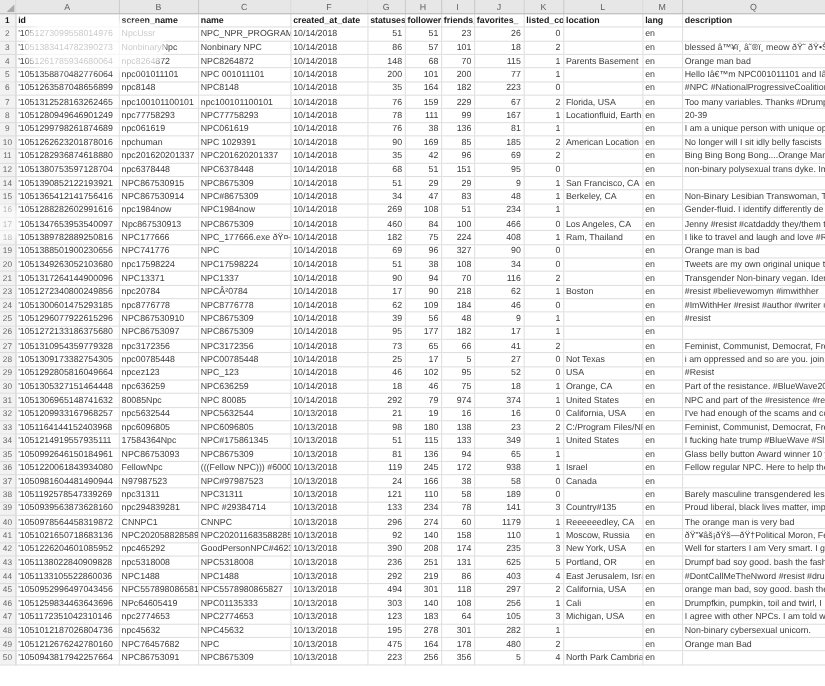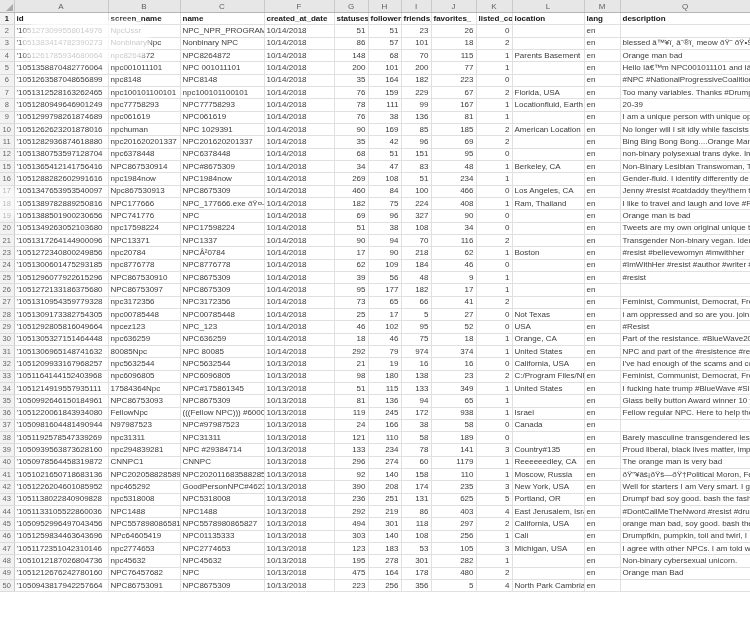--- a/index.html
+++ b/index.html
@@ -244,21 +244,21 @@
           <td>npchuman</td>
           <td>NPC 1029391</td>
           <td>10/14/2018</td>
           <td class="num">90</td>
           <td class="num">169</td>
           <td class="num">85</td>
           <td class="num">185</td>
           <td class="num">2</td>
           <td>American Location</td>
           <td>en</td>
-          <td>No longer will I sit idly while fascists</td>
+          <td>No longer will I sit idly belly fascists</td>
         </tr>
         <tr class="r">
           <td class="rn">11</td>
           <td>'1051282936874618880</td>
           <td>npc201620201337</td>
           <td>NPC201620201337</td>
           <td>10/14/2018</td>
           <td class="num">35</td>
           <td class="num">42</td>
           <td class="num">96</td>
@@ -275,20 +275,35 @@
           <td>NPC6378448</td>
           <td>10/14/2018</td>
           <td class="num">68</td>
           <td class="num">51</td>
           <td class="num">151</td>
           <td class="num">95</td>
           <td class="num">0</td>
           <td></td>
           <td>en</td>
           <td>non-binary polysexual trans dyke. Im</td>
+        </tr>
+        <tr class="r">
+          <td class="rn">14</td>
+          <td>'1051390852122193921</td>
+          <td>NPC867530915</td>
+          <td>NPC8675309</td>
+          <td>10/14/2018</td>
+          <td class="num">51</td>
+          <td class="num">29</td>
+          <td class="num">29</td>
+          <td class="num">9</td>
+          <td class="num">1</td>
+          <td>San Francisco, CA</td>
+          <td>en</td>
+          <td></td>
         </tr>
         <tr class="r">
           <td class="rn">15</td>
           <td>'1051365412141756416</td>
           <td>NPC867530914</td>
           <td>NPC#8675309</td>
           <td>10/14/2018</td>
           <td class="num">34</td>
           <td class="num">47</td>
           <td class="num">83</td>
@@ -749,21 +764,21 @@
           <td>Drumpfkin, pumpkin, toil and twirl, I</td>
         </tr>
         <tr class="r">
           <td class="rn">47</td>
           <td>'1051172351042310146</td>
           <td>npc2774653</td>
           <td>NPC2774653</td>
           <td>10/13/2018</td>
           <td class="num">123</td>
           <td class="num">183</td>
-          <td class="num">53</td>
+          <td class="num">64</td>
           <td class="num">105</td>
           <td class="num">3</td>
           <td>Michigan, USA</td>
           <td>en</td>
           <td>I agree with other NPCs. I am told wh</td>
         </tr>
         <tr class="r">
           <td class="rn">48</td>
           <td>'1051012187026804736</td>
           <td>npc45632</td>

